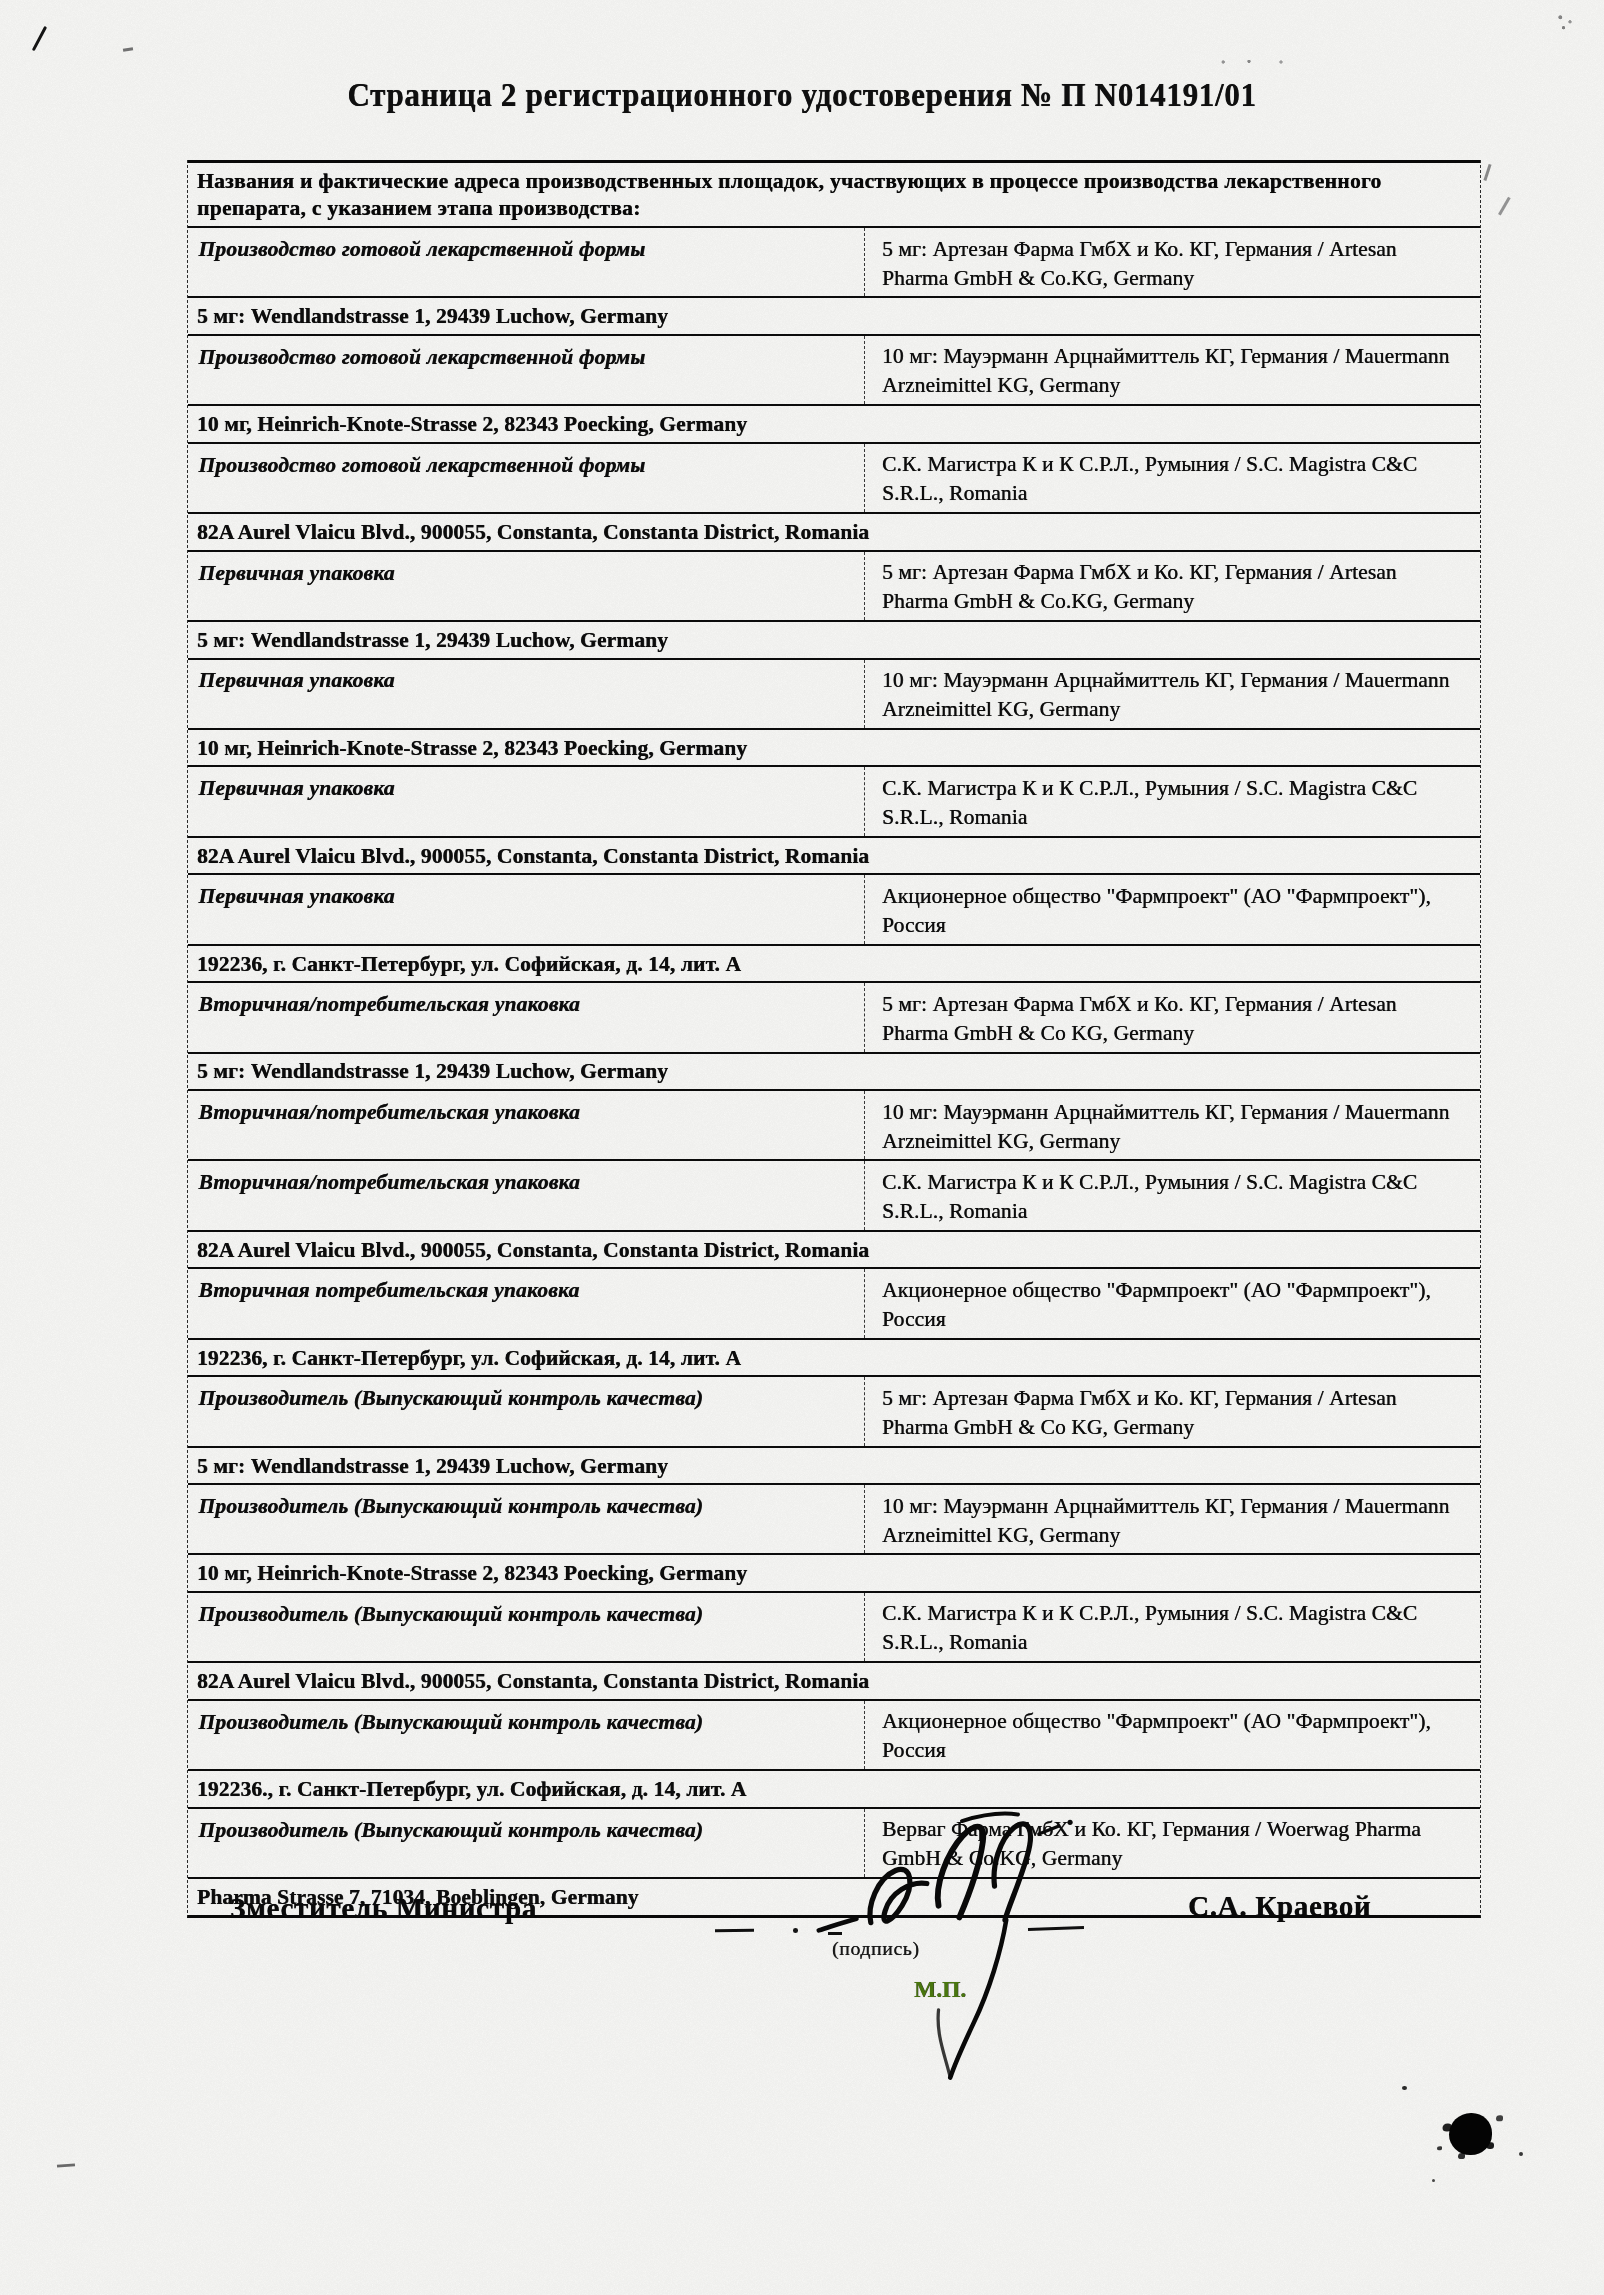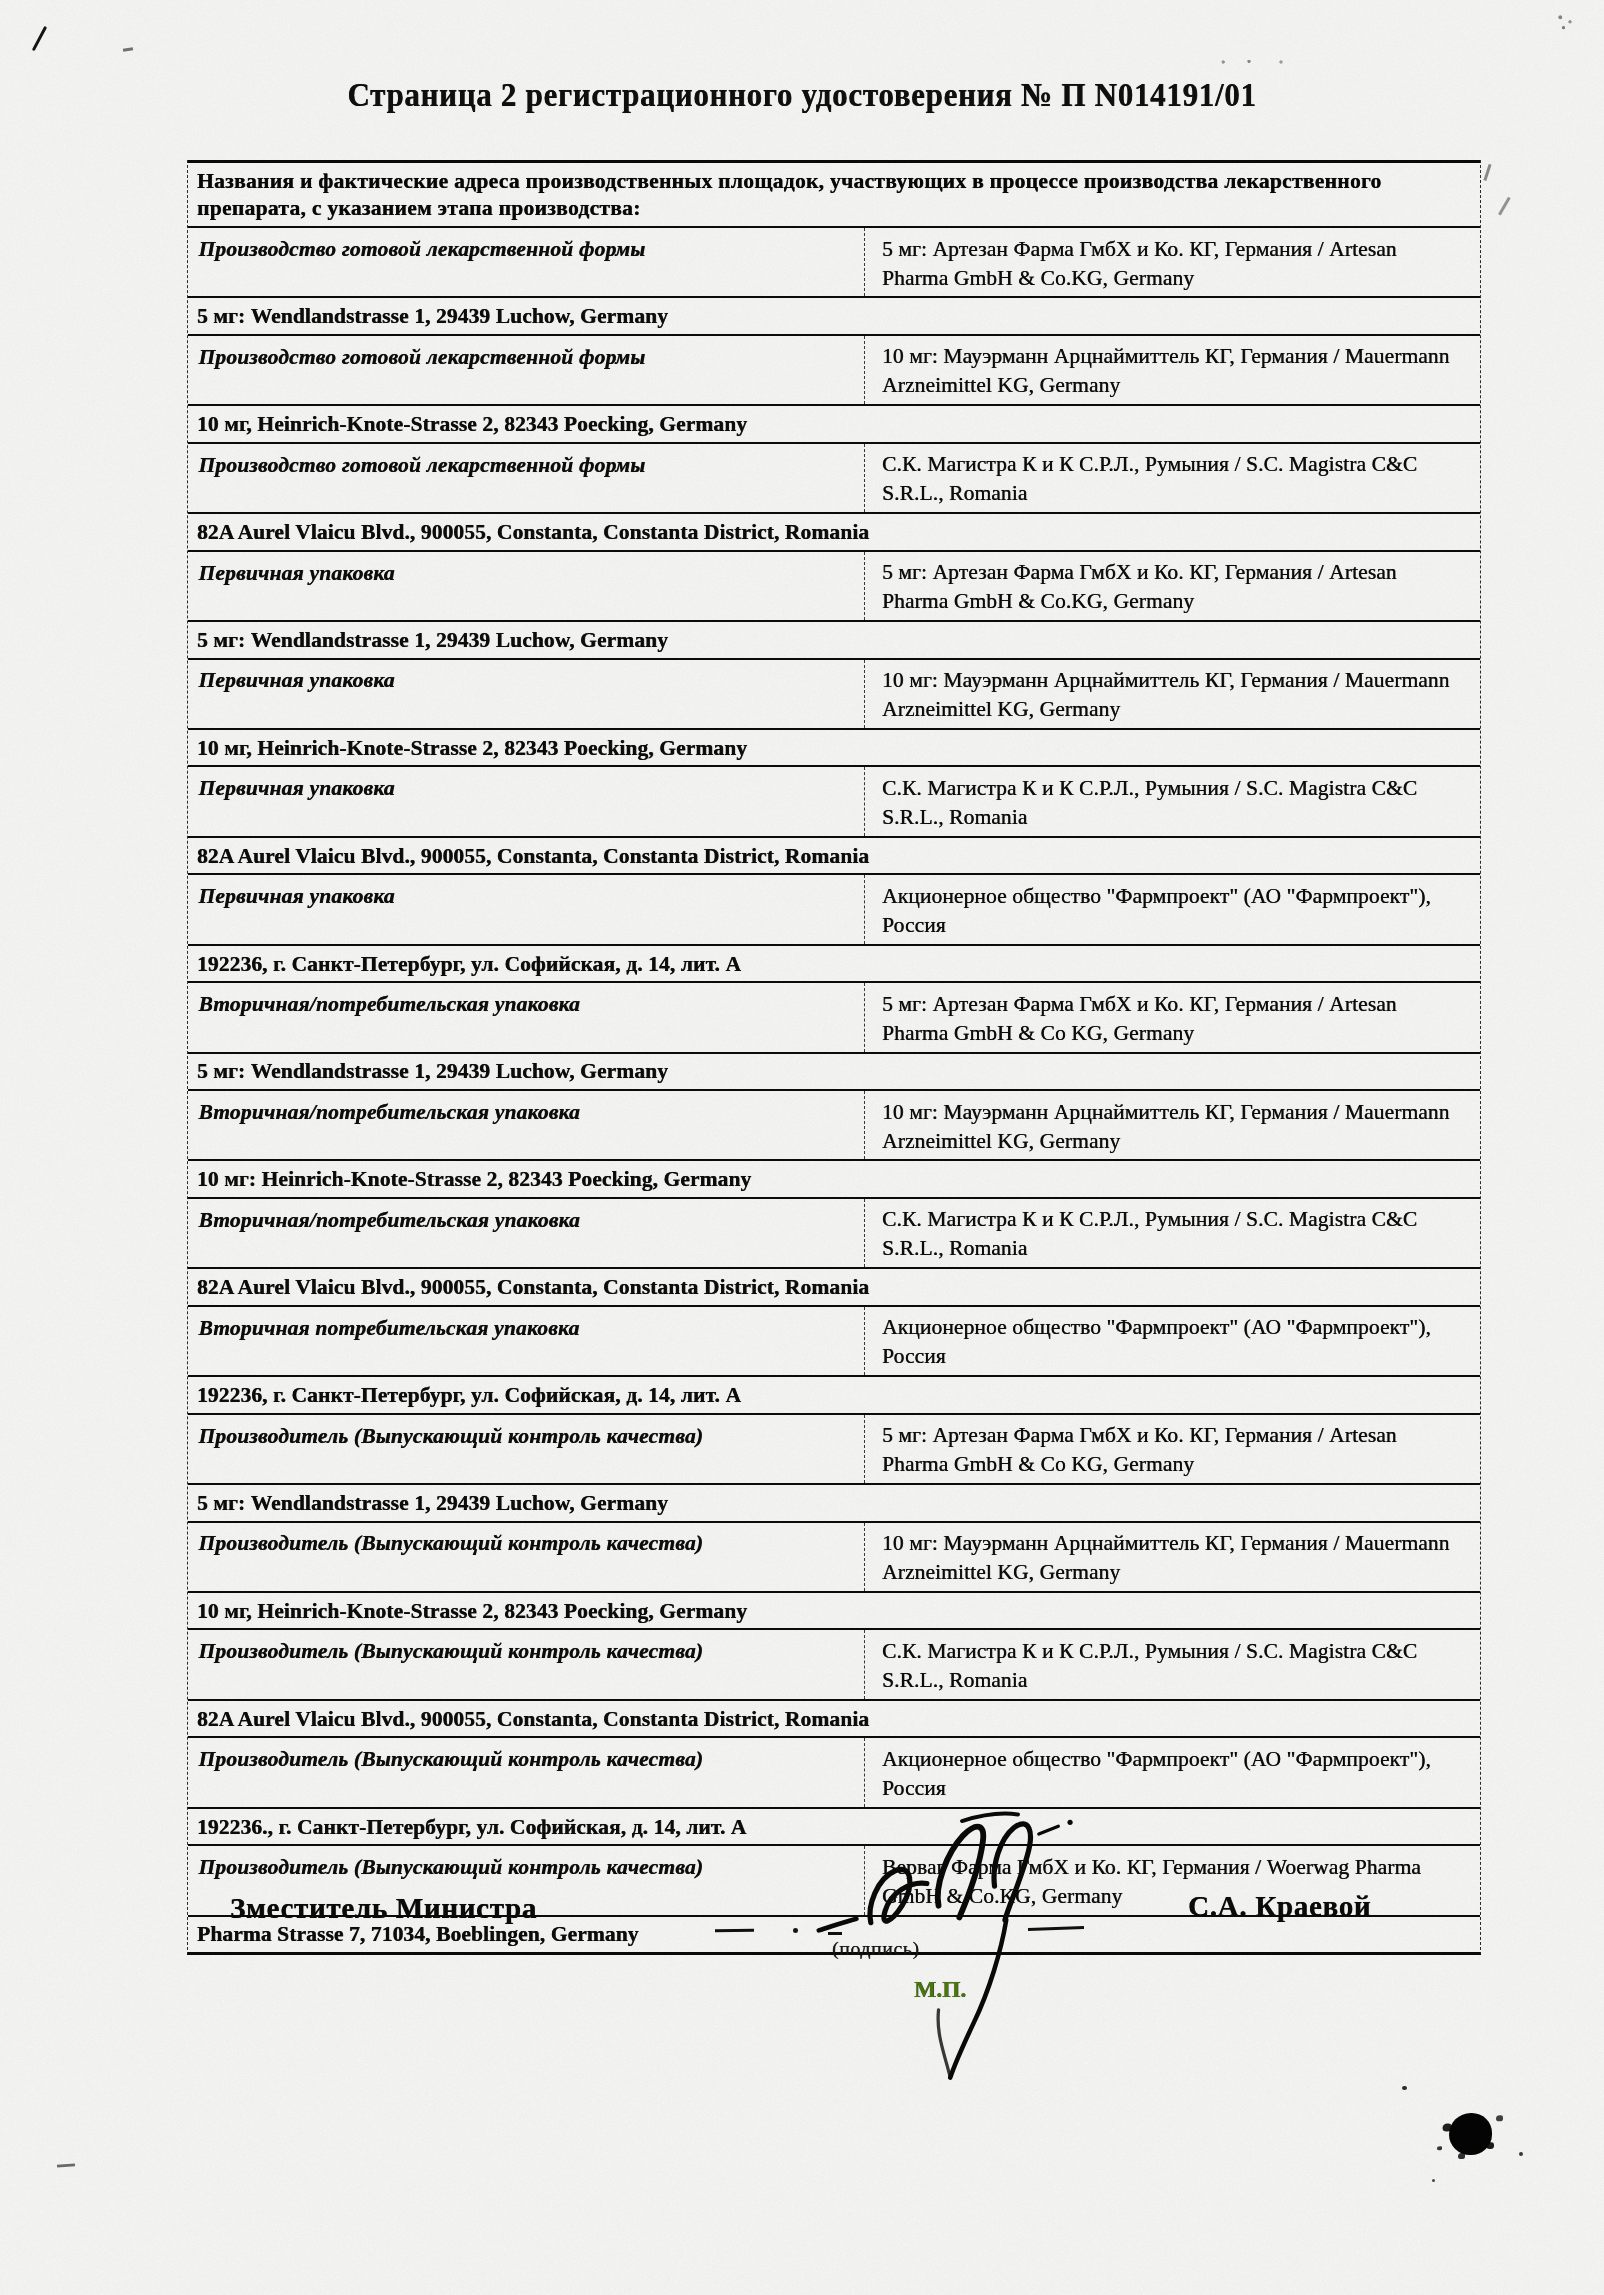--- a/index.html
+++ b/index.html
@@ -154,23 +154,20 @@
         <div class="cell left smear">Вторичная/потребительская упаковка</div>
         <div class="cell right smear">5 мг: Артезан Фарма ГмбХ и Ко. КГ, Германия / Artesan Pharma GmbH &amp; Co KG, Germany</div>
       </div>
       <div class="trow full">
         <div class="cell fulltext smear">5 мг: Wendlandstrasse 1, 29439 Luchow, Germany</div>
       </div>
       <div class="trow split">
         <div class="cell left smear">Вторичная/потребительская упаковка</div>
         <div class="cell right smear">10 мг: Мауэрманн Арцнаймиттель КГ, Германия / Mauermann Arzneimittel KG, Germany</div>
       </div>
-      <div class="trow full">
-        <div class="cell fulltext smear">10 мг: Heinrich-Knote-Strasse 2, 82343 Poecking, Germany</div>
-      </div>
       <div class="trow split">
         <div class="cell left smear">Вторичная/потребительская упаковка</div>
         <div class="cell right smear">С.К. Магистра К и К С.Р.Л., Румыния / S.C. Magistra C&amp;C S.R.L., Romania</div>
       </div>
       <div class="trow full">
         <div class="cell fulltext smear">82A Aurel Vlaicu Blvd., 900055, Constanta, Constanta District, Romania</div>
       </div>
       <div class="trow split">
         <div class="cell left smear">Вторичная потребительская упаковка</div>
         <div class="cell right smear">Акционерное общество "Фармпроект" (АО "Фармпроект"), Россия</div>

